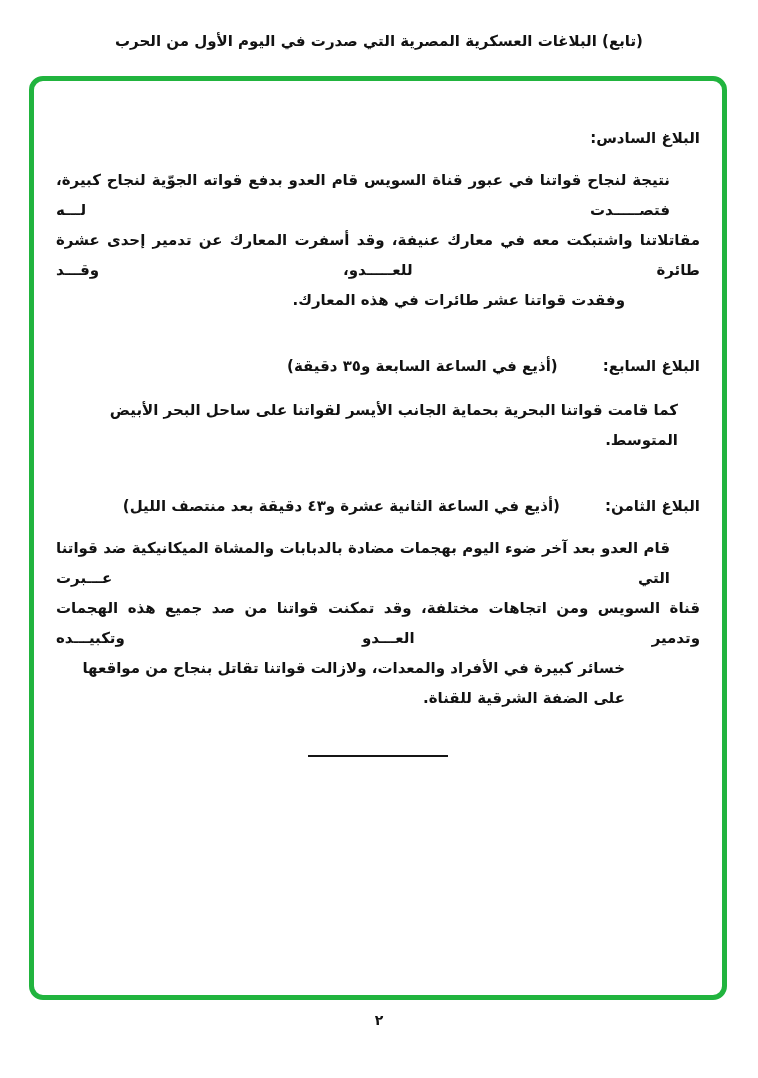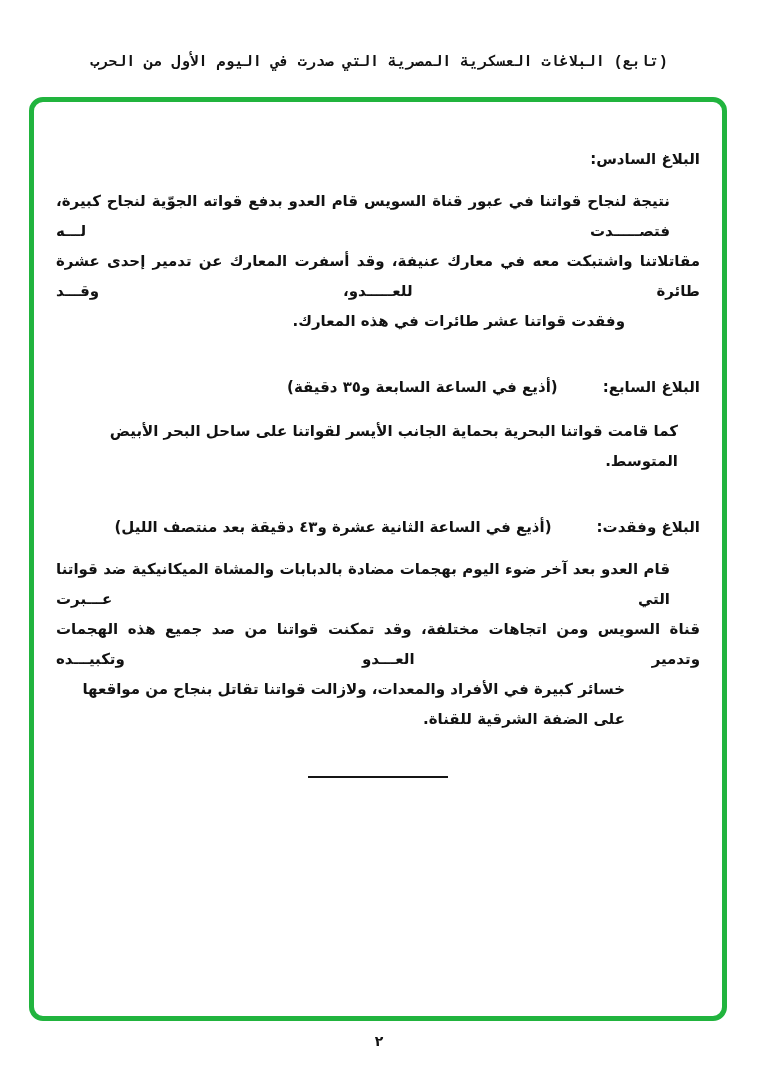--- a/index.html
+++ b/index.html
@@ -10,25 +10,24 @@
   body {
     width: 758px;
     height: 1078px;
     position: relative;
     font-family: "DejaVu Sans", sans-serif;
     font-weight: bold;
     color: #121212;
     overflow: hidden;
   }
   .title {
-    padding-top: 52px;
+    padding-top: 32px;
     text-align: center;
     font-size: 15px;
     direction: rtl;
-    font-family: Liberation Mono, monospace;
   }
   .frame {
     box-sizing: border-box;
     margin: 26px 31px 0 29px;
     height: 924px;
     border: 5px solid #21b43e;
     border-radius: 14px;
     padding: 42px 22px 0 22px;
     direction: rtl;
   }
@@ -93,21 +92,21 @@
       <span>البلاغ السابع:</span>
       <span>(أذيع في الساعة السابعة و٣٥ دقيقة)</span>
     </div>
     <div class="para tight">
       <div class="line ind22">كما قامت قواتنا البحرية بحماية الجانب الأيسر لقواتنا على ساحل البحر الأبيض المتوسط.</div>
     </div>
   </section>
 
   <section class="sec">
     <div class="hrow">
-      <span>البلاغ وفقدت:</span>
+      <span>البلاغ الثامن:</span>
       <span>(أذيع في الساعة الثانية عشرة و٤٣ دقيقة بعد منتصف الليل)</span>
     </div>
     <div class="para">
       <div class="line fill ind30">قام العدو بعد آخر ضوء اليوم بهجمات مضادة بالدبابات والمشاة الميكانيكية ضد قواتنا التي عـــبرت</div>
       <div class="line fill">قناة السويس ومن اتجاهات مختلفة، وقد تمكنت قواتنا من صد جميع هذه الهجمات وتدمير العـــدو وتكبيـــده</div>
       <div class="line off75">خسائر كبيرة في الأفراد والمعدات، ولازالت قواتنا تقاتل بنجاح من مواقعها على الضفة الشرقية للقناة.</div>
     </div>
   </section>
 
   <div class="divider"></div>

